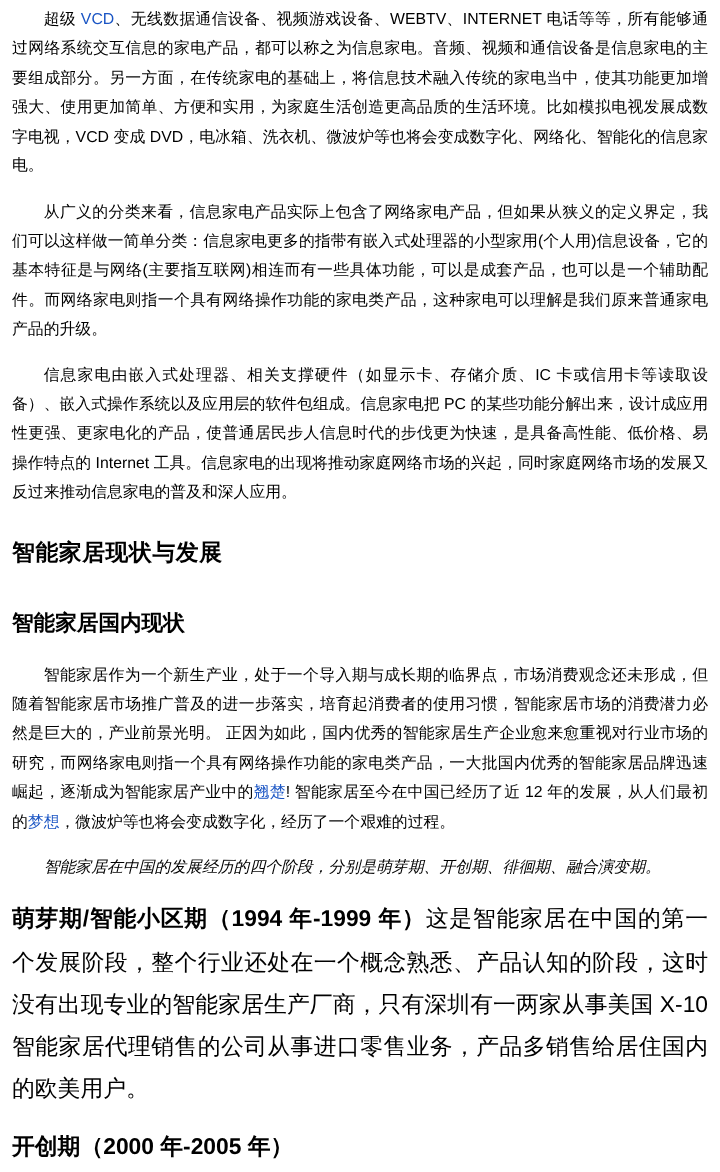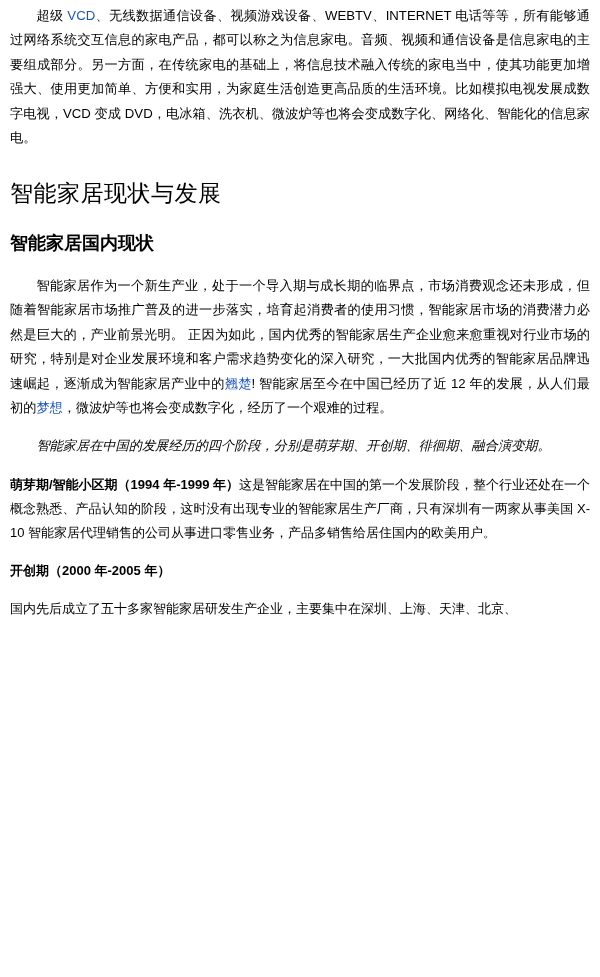--- a/index.html
+++ b/index.html
@@ -23,39 +23,39 @@
     font-size: 13.2px;
     line-height: 1.85;
     text-align: justify;
     text-justify: inter-ideograph;
     text-indent: 2em;
   }
   .link {
     color: #1a55c4;
   }
   h2.section-title {
-    font-size: 23px;
-    font-weight: normal;
-    margin: 26px 0 22px 0;
+    font-size: 19px;
+    font-weight: bold;
+    margin: 26px 0 32px 0;
     line-height: 1.4;
     letter-spacing: 0.5px;
   }
   h3.sub-title {
     font-size: 18px;
     font-weight: bold;
     margin: 22px 0 18px 0;
     line-height: 1.4;
   }
   .para-spacer-sm {
     margin-bottom: 10px;
     font-style: italic;
   }
   .stage-para {
     margin: 0 0 14px 0;
-    font-size: 13px;
+    font-size: 19px;
     line-height: 1.85;
     text-align: justify;
     text-justify: inter-ideograph;
     text-indent: 0;
   }
   .stage-head {
     font-weight: bold;
   }
   .gap-before {
     margin-top: 10px;
@@ -63,28 +63,34 @@
 </style>
 </head>
 <body>
 
 <div class="page">
 
   <p class="body-text">
     <span>超级 </span><span class="link">VCD</span><span>、无线数据通信设备、视频游戏设备、WEBTV、INTERNET 电话等等，所有能够通过网络系统交互信息的家电产品，都可以称之为信息家电。音频、视频和通信设备是信息家电的主要组成部分。另一方面，在传统家电的基础上，将信息技术融入传统的家电当中，使其功能更加增强大、使用更加简单、方便和实用，为家庭生活创造更高品质的生活环境。比如模拟电视发展成数字电视，VCD 变成 DVD，电冰箱、洗衣机、微波炉等也将会变成数字化、网络化、智能化的信息家电。</span>
   </p>
 
+  <p class="body-text">
+    <span>从广义的分类来看，信息家电产品实际上包含了网络家电产品，但如果从狭义的定义界定，我们可以这样做一简单分类：信息家电更多的指带有嵌入式处理器的小型家用(个人用)信息设备，它的基本特征是与网络(主要指互联网)相连而有一些具体功能，可以是成套产品，也可以是一个辅助配件。而网络家电则指一个具有网络操作功能的家电类产品，这种家电可以理解是我们原来普通家电产品的升级。</span>
+  </p>
 
+  <p class="body-text">
+    <span>信息家电由嵌入式处理器、相关支撑硬件（如显示卡、存储介质、IC 卡或信用卡等读取设备）、嵌入式操作系统以及应用层的软件包组成。信息家电把 PC 的某些功能分解出来，设计成应用性更强、更家电化的产品，使普通居民步人信息时代的步伐更为快速，是具备高性能、低价格、易操作特点的 Internet 工具。信息家电的出现将推动家庭网络市场的兴起，同时家庭网络市场的发展又反过来推动信息家电的普及和深人应用。</span>
+  </p>
 
   <h2 class="section-title">智能家居现状与发展</h2>
 
   <h3 class="sub-title">智能家居国内现状</h3>
 
   <p class="body-text">
-    <span>智能家居作为一个新生产业，处于一个导入期与成长期的临界点，市场消费观念还未形成，但随着智能家居市场推广普及的进一步落实，培育起消费者的使用习惯，智能家居市场的消费潜力必然是巨大的，产业前景光明。   正因为如此，国内优秀的智能家居生产企业愈来愈重视对行业市场的研究，特别是对企业发展环境和客户需求趋势变化的深入研究，一大批国内优秀的智能家居品牌迅速崛起，逐渐成为智能家居产业中的</span><span class="link">翘楚</span><span>!   智能家居至今在中国已经历了近 12 年的发展，从人们最初的</span><span class="link">梦想</span><span>，微波炉等也将会变成数字化，经历了一个艰难的过程。</span>
+    <span>智能家居作为一个新生产业，处于一个导入期与成长期的临界点，市场消费观念还未形成，但随着智能家居市场推广普及的进一步落实，培育起消费者的使用习惯，智能家居市场的消费潜力必然是巨大的，产业前景光明。   正因为如此，国内优秀的智能家居生产企业愈来愈重视对行业市场的研究，而网络家电则指一个具有网络操作功能的家电类产品，一大批国内优秀的智能家居品牌迅速崛起，逐渐成为智能家居产业中的</span><span class="link">翘楚</span><span>!   智能家居至今在中国已经历了近 12 年的发展，从人们最初的</span><span class="link">梦想</span><span>，微波炉等也将会变成数字化，经历了一个艰难的过程。</span>
   </p>
 
   <p class="body-text para-spacer-sm">
     <span>智能家居在中国的发展经历的四个阶段，分别是萌芽期、开创期、徘徊期、融合演变期。</span>
   </p>
 
   <p class="stage-para">
     <span class="stage-head">萌芽期/智能小区期（1994 年-1999 年）</span><span>这是智能家居在中国的第一个发展阶段，整个行业还处在一个概念熟悉、产品认知的阶段，这时没有出现专业的智能家居生产厂商，只有深圳有一两家从事美国 X-10 智能家居代理销售的公司从事进口零售业务，产品多销售给居住国内的欧美用户。</span>
   </p>
 

